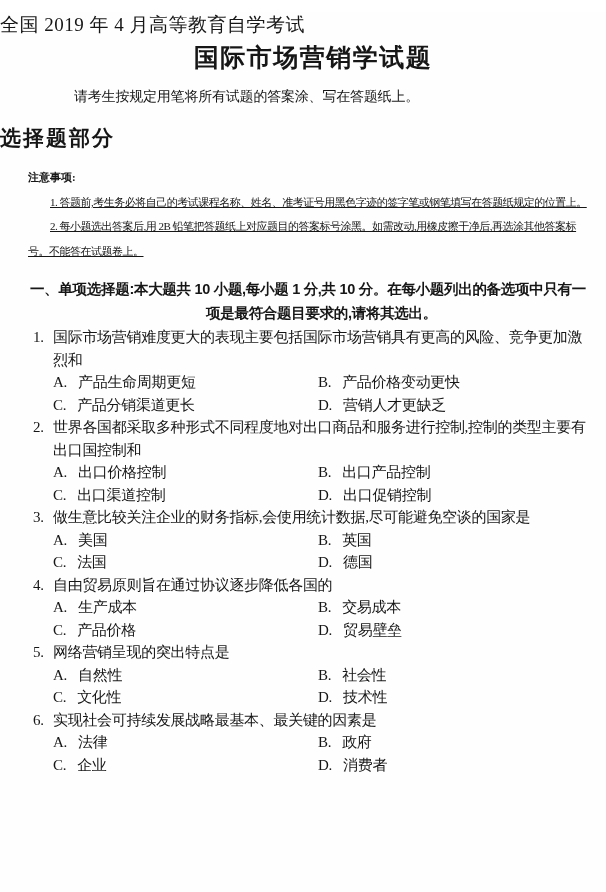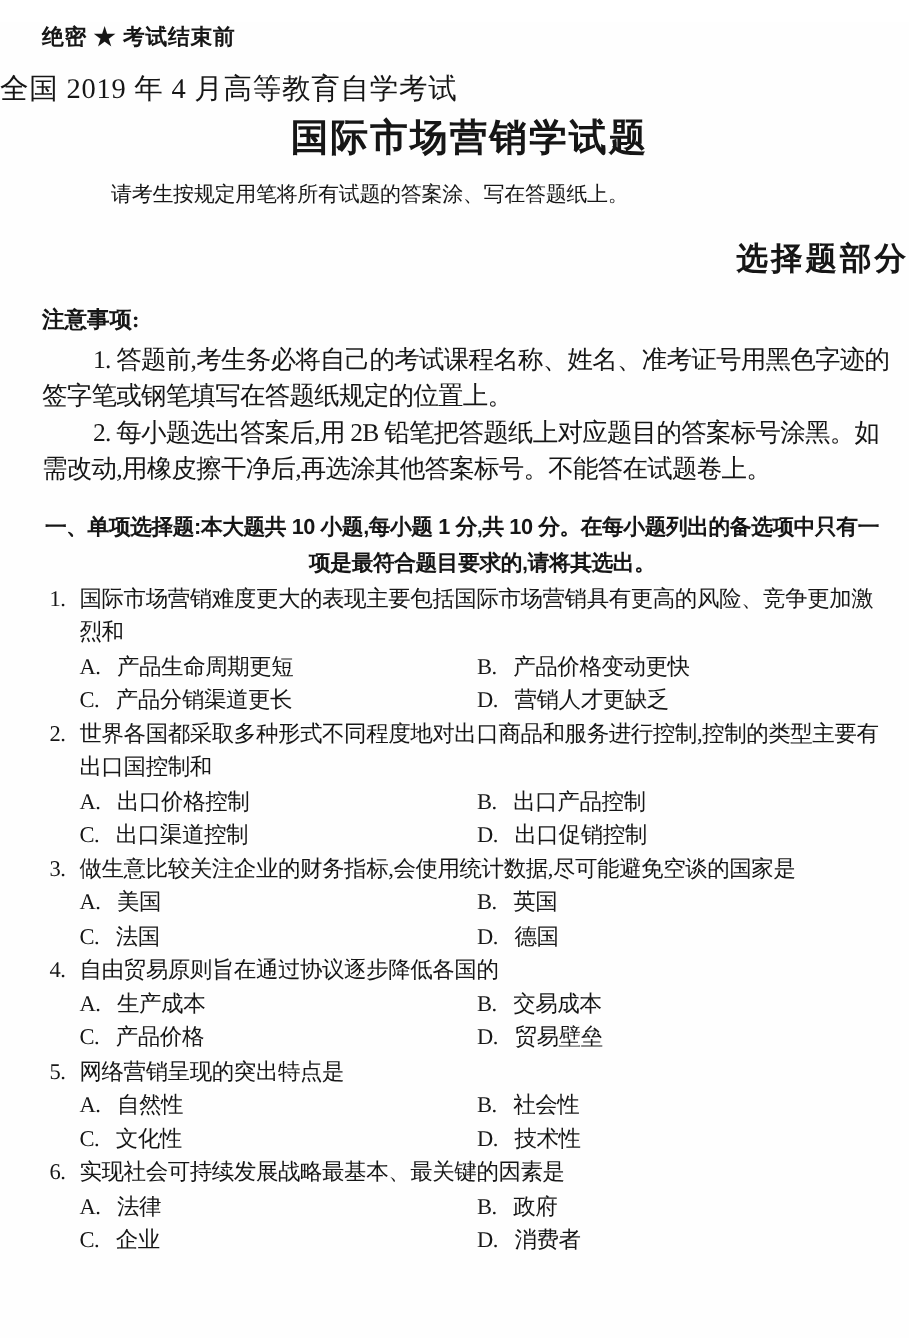--- a/index.html
+++ b/index.html
@@ -45,38 +45,39 @@
     font-size: 17px;
   }
   .instruction {
     margin: 13px 18px 0 28px;
     font-size: 14px;
     line-height: 20px;
     text-indent: 46px;
     letter-spacing: -0.2px;
   }
   .part-title {
-    text-align: right;
+    text-align: left;
     font-family: Liberation Serif, serif;
     font-weight: bold;
     font-size: 21px;
     letter-spacing: 2px;
   }
   .notes-title {
     margin: 11px 0 2px 28px;
     font-family: Liberation Serif, serif;
     font-weight: bold;
-    font-size: 15px;
+    font-size: 11px;
   }
   .note {
     margin: 0 12px 0 28px;
-    font-size: 17px;
+    font-size: 11px;
     line-height: 24.5px;
     text-indent: 2em;
     letter-spacing: -0.5px;
+    text-decoration: underline;
   }
   .note-first { margin-top: 5px; }
   .section-heading {
     margin: 14px 18px 0 28px;
     font-family: "Liberation Sans", sans-serif;
     font-weight: bold;
     font-size: 14.5px;
     line-height: 24px;
     padding-left: 27px;
     text-indent: -27px;
@@ -106,21 +107,20 @@
     text-align: center;
     font-size: 14px;
     letter-spacing: 0.5px;
   }
 </style>
 </head>
 <body>
 
 <div class="page">
 
-  <div class="classification">绝密 ★ 考试结束前</div>
 
   <div class="exam-session">全国 2019 年 4 月高等教育自学考试</div>
 
   <h1 class="main-title">国际市场营销学试题</h1>
 
 
   <p class="instruction">请考生按规定用笔将所有试题的答案涂、写在答题纸上。</p>
 
   <h2 class="part-title">选择题部分</h2>
 

